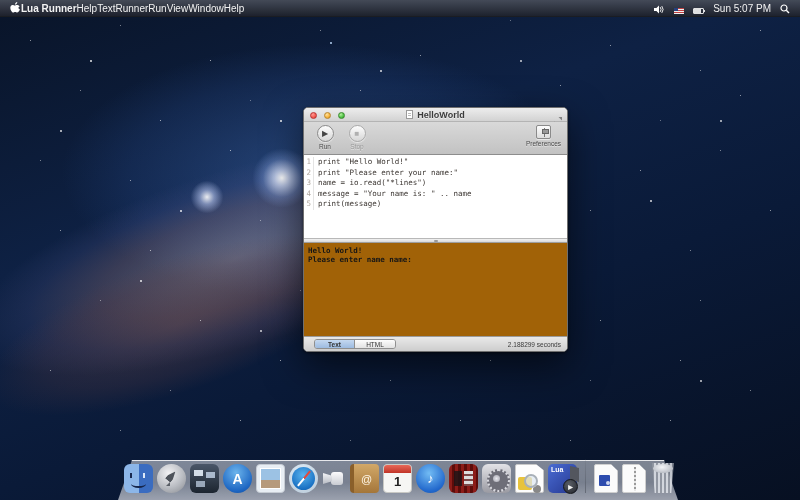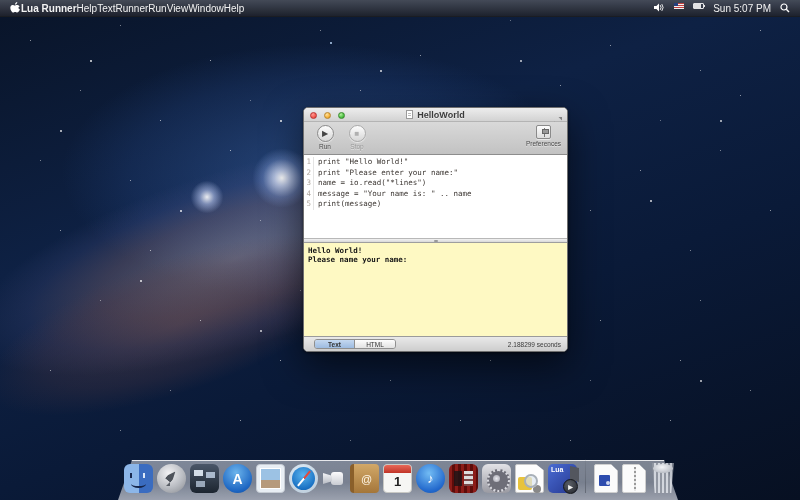--- a/index.html
+++ b/index.html
@@ -25,21 +25,21 @@
     box-shadow:90px 60px rgba(255,255,255,.9),280px 120px rgba(255,255,255,.95),380px 70px rgba(255,255,255,.85),480px 140px rgba(255,255,255,.8),180px 210px rgba(255,255,255,.9),330px 260px rgba(255,255,255,.85),260px 330px rgba(255,255,255,.8),140px 280px rgba(255,255,255,.9),520px 60px rgba(255,255,255,.8),650px 200px rgba(255,255,255,.85),720px 120px rgba(255,255,255,.8),420px 260px rgba(255,255,255,.75),550px 300px rgba(255,255,255,.8),60px 130px rgba(255,255,255,.85),700px 380px rgba(255,255,255,.8),330px 42px rgba(190,220,255,.95); }
 
   
   .menubar { position:absolute; left:0; top:0; width:800px; height:17px; z-index:50;
     background:linear-gradient(180deg, rgba(72,78,90,.92), rgba(30,34,44,.94));
     border-bottom:1px solid rgba(0,0,0,.6);
     display:flex; align-items:center; color:#f2f2f2; font-size:10px; }
   .mb-left { display:flex; align-items:center; padding-left:10px; }
   .mb-appname { font-weight:bold; }
   .mb-item { cursor:default; }
-  .mb-right { margin-left:auto; display:flex; align-items:flex-start; gap:9px; padding-right:10px; }
+  .mb-right { margin-left:auto; display:flex; align-items:flex-end; gap:9px; padding-right:10px; }
   .flag-icon { width:10px; height:6px; position:relative;
     background:repeating-linear-gradient(180deg,#c04040 0 1px,#f0f0f0 1px 2px); }
   .flag-icon::after { content:""; position:absolute; left:0; top:0; width:4px; height:3px; background:#26407e; }
   .battery-icon { width:11px; height:6px; border:1px solid rgba(255,255,255,.85); border-radius:1px; position:relative; }
   .battery-icon::before { content:""; position:absolute; left:0; top:0; bottom:0; width:7px; background:rgba(255,255,255,.85); }
   .battery-icon::after { content:""; position:absolute; right:-2px; top:1px; width:1px; height:2px; background:rgba(255,255,255,.85); }
   .mb-clock { font-size:10px; }
 
   
   .app-window { position:absolute; left:303px; top:107px; width:265px; height:245px; z-index:40;
@@ -78,21 +78,21 @@
     font-family:"DejaVu Sans Mono", monospace; font-size:7.5px; padding-top:2px; overflow:hidden; cursor:text; }
   .code-row { display:flex; line-height:10.5px; height:10.5px; }
   .code-num { width:10px; flex:none; text-align:right; color:#b0a8a0; padding-right:2px; border-right:1px solid #e4e4e4; }
   .code-text { padding-left:4px; color:#3a3430; white-space:pre; }
 
   .splitter { flex:none; height:5px; background:linear-gradient(180deg,#f2f2f2,#d8d8d8);
     border-top:1px solid #b8b8b8; border-bottom:1px solid #9e9e9e; position:relative; cursor:row-resize; }
   .splitter::after { content:""; position:absolute; left:50%; top:1px; width:4px; height:2px; margin-left:-2px;
     border-radius:2px; background:#9a9a9a; }
 
-  .output { flex:1; background:#fef9c3; font-family:"DejaVu Sans Mono", monospace; font-weight:bold;
+  .output { flex:1; background:#a16207; font-family:"DejaVu Sans Mono", monospace; font-weight:bold;
     font-size:7.5px; line-height:9.2px; color:#161616; padding:3px 0 0 4px; overflow:hidden; }
 
   .footer { flex:none; height:15px; background:linear-gradient(180deg,#e9e9e9,#cdcdcd);
     border-top:1px solid #9b9b9b; position:relative; display:flex; align-items:center; }
   .segmented { position:absolute; left:10px; top:2px; display:flex; height:10px;
     border:1px solid #8f8f8f; border-radius:3px; overflow:hidden; font-size:6.5px; }
   .segment { width:40px; display:flex; align-items:center; justify-content:center; color:#333;
     background:linear-gradient(180deg,#fdfdfd,#e2e2e2); cursor:default; }
   .segment.selected { background:linear-gradient(180deg,#c4d8f0,#9dbbe0); border-right:1px solid #8f8f8f; font-weight:bold; }
   .segment + .segment { border-left:1px solid #b0b0b0; }
@@ -297,21 +297,21 @@
     <div class="code-row">
       <span class="code-num">5</span>
       <span class="code-text">print(message)</span>
     </div>
   </div>
 
   <div class="splitter"></div>
 
   <div class="output">
     <div>Hello World!</div>
-    <div>Please name your name:</div>
+    <div>Please enter name name:</div>
   </div>
 
   <div class="footer">
     <div class="segmented">
       <div class="segment selected">Text</div>
       <div class="segment">HTML</div>
     </div>
     <span class="timer-text">2.188299 seconds</span>
   </div>
 </div>

